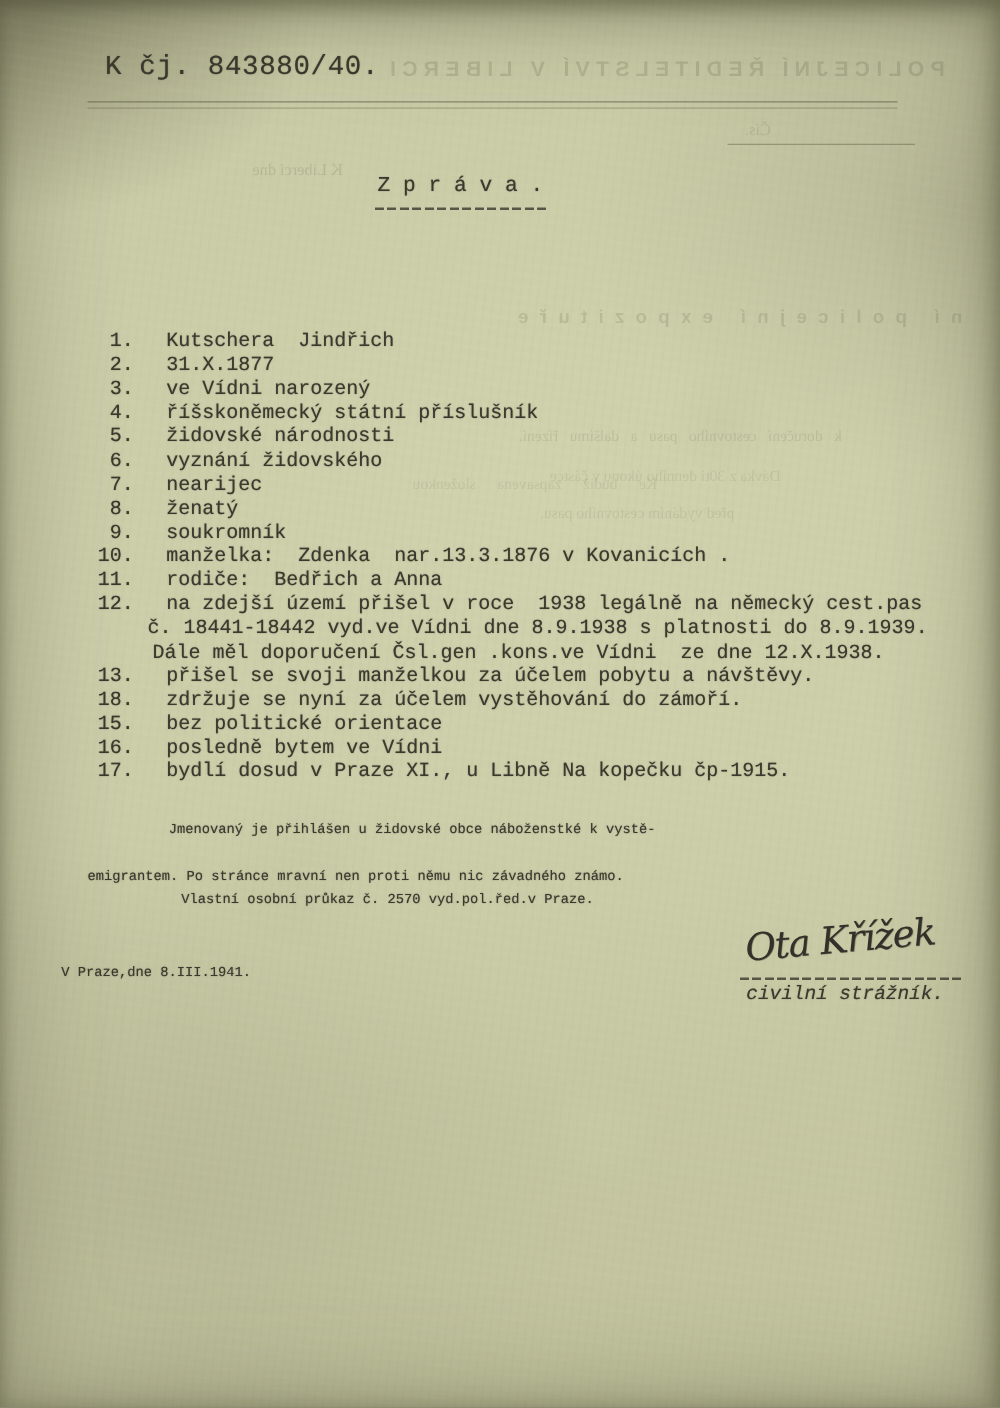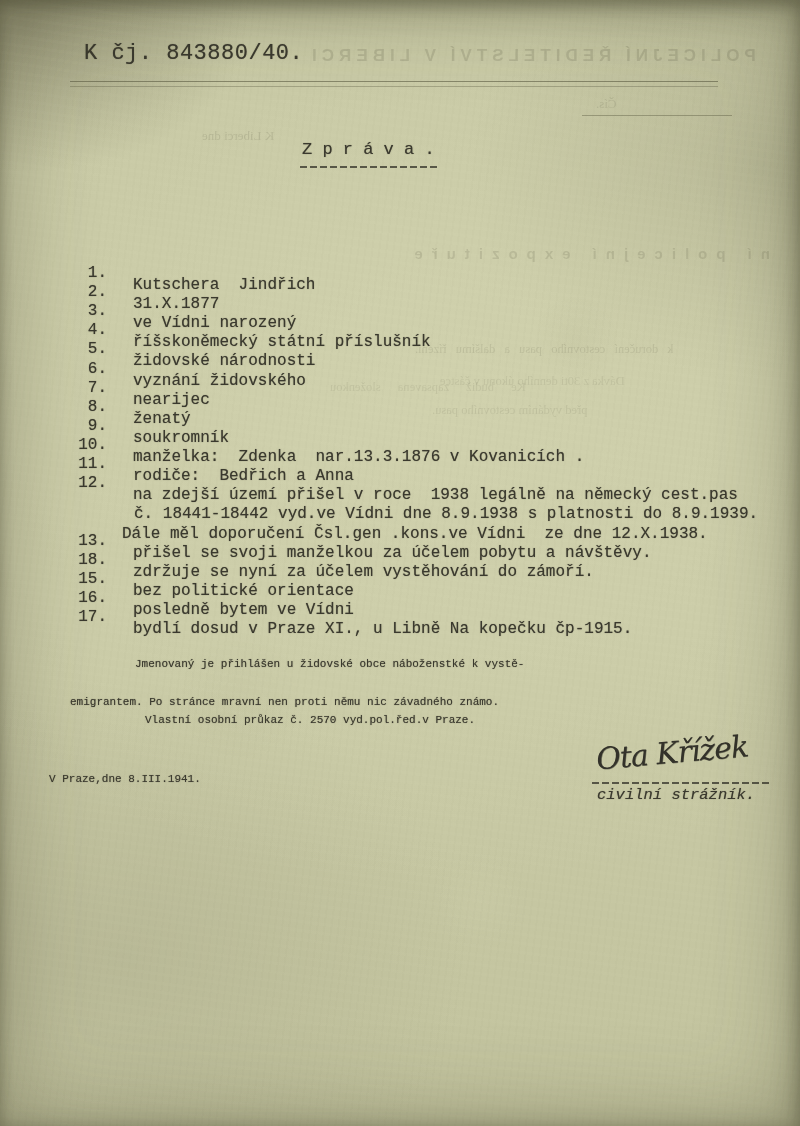--- a/index.html
+++ b/index.html
@@ -35,22 +35,22 @@
     background:repeating-linear-gradient(90deg,#3a392e 0 7px,rgba(0,0,0,0) 7px 10px);
     opacity:.8;}
   .title-dash{left:300px;top:166px;width:138px;}
   .rule-double{position:absolute;left:70px;top:81px;width:648px;height:4px;
     border-top:1.5px solid rgba(82,82,58,.55);border-bottom:1px solid rgba(82,82,58,.32);}
   .rule-short{position:absolute;left:582px;top:115px;width:150px;height:0;
     border-top:1px solid rgba(82,82,58,.4);}
   .row{position:absolute;left:78px;display:flex;font-size:16px;line-height:19px;
     text-shadow:0 0 1px rgba(56,54,42,.6);}
   .row .num{display:inline-block;width:29px;text-align:right;white-space:pre;}
-  .row .txt{margin-left:26px;white-space:pre;margin-top:12px;}
-  .row.c1{left:134px;} .row.c2{left:122px;}
+  .row .txt{margin-left:26px;white-space:pre;}
+  .row.c1{left:118px;} .row.c2{left:122px;}
   .row.c1 .txt,.row.c2 .txt{margin-left:0;}
   .ghost{position:absolute;transform:scaleX(-1);color:#4b4a36;pointer-events:none;
     font-family:"Liberation Sans","DejaVu Sans",sans-serif;white-space:pre;}
   .ghost.serif{font-family:"Liberation Serif","DejaVu Serif",serif;}
   .g-header{right:44px;top:46px;font-size:17px;font-weight:bold;letter-spacing:5px;opacity:.17;}
   .g-cis{left:596px;top:96px;font-size:13px;opacity:.14;}
   .g-liberec{left:202px;top:128px;font-size:13px;opacity:.15;}
   .g-expo{left:150px;top:245px;width:620px;font-size:15px;font-weight:bold;letter-spacing:9px;opacity:.15;}
   .g-a{left:415px;top:342px;font-size:12.5px;opacity:.13;word-spacing:6px;}
   .g-b{left:330px;top:380px;font-size:12.5px;opacity:.10;word-spacing:14px;}

